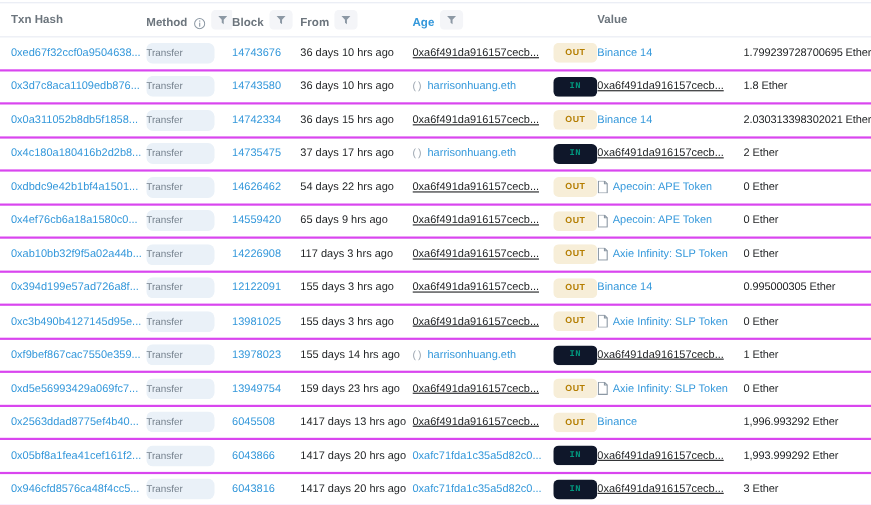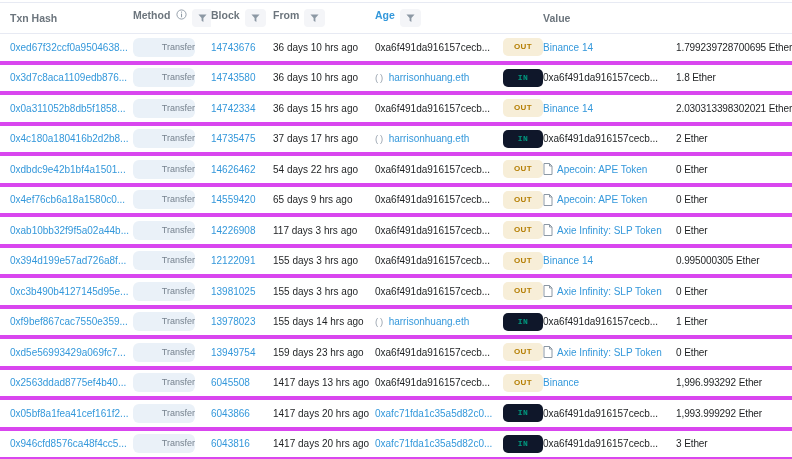--- a/index.html
+++ b/index.html
@@ -11,38 +11,38 @@
   }
   .grid{
     display:grid;
     grid-template-columns:123px 78px 62px 102px 128px 40px 133px auto;
     padding-left:10px;align-items:center;box-sizing:border-box;
   }
   .thead{
     height:31px;border-bottom:1px solid #e7eaf3;
     font-size:10.5px;font-weight:700;color:#6c757d;
   }
-  .th{display:flex;align-items:flex-start;gap:5px;white-space:nowrap;overflow:hidden;}
+  .th{display:flex;align-items:flex-end;gap:5px;white-space:nowrap;overflow:hidden;}
   .th.sorted .th-label{color:#3498db;}
   .filter-btn{
     display:inline-flex;align-items:center;justify-content:center;
     width:21px;height:18px;border-radius:4px;background:#f4f5f8;border:none;
     cursor:pointer;flex:0 0 auto;
   }
   .info-icon{display:inline-flex;flex:0 0 auto;margin-left:1px;}
   .tr{
-    height:30.5px;border-bottom:4px solid #d946ef;
+    height:30.5px;border-bottom:2px solid #d946ef;
     font-size:10px;white-space:nowrap;
   }
   .td{overflow:hidden;white-space:nowrap;display:flex;align-items:center;gap:4px;}
   .link{color:#3498db;text-decoration:none;cursor:pointer;}
-  .plain{color:#1e2022;}
+  .plain{color:#1e2022;text-decoration:underline;}
   .badge-method{
     display:inline-block;background:#eaf1f8;color:#77838f;
-    font-size:9px;line-height:1;padding:5px 0;width:62px;text-align:right;
+    font-size:9px;line-height:1;padding:5px 0;width:62px;text-align:left;
     border-radius:6px;
   }
   .badge-dir{
     display:inline-block;width:42px;text-align:center;
     font-size:8px;font-weight:700;letter-spacing:.4px;line-height:1;
     padding:5px 0;border-radius:5px;
   }
   .badge-dir.out{background:#f7eed8;color:#b47d00;}
   .badge-dir.in{background:#0f172a;color:#02977e;font-family:Liberation Mono, monospace;}
   .ens-icon{color:#9aa4af;font-size:9.5px;letter-spacing:.5px;margin-right:1px;flex:0 0 auto;}

